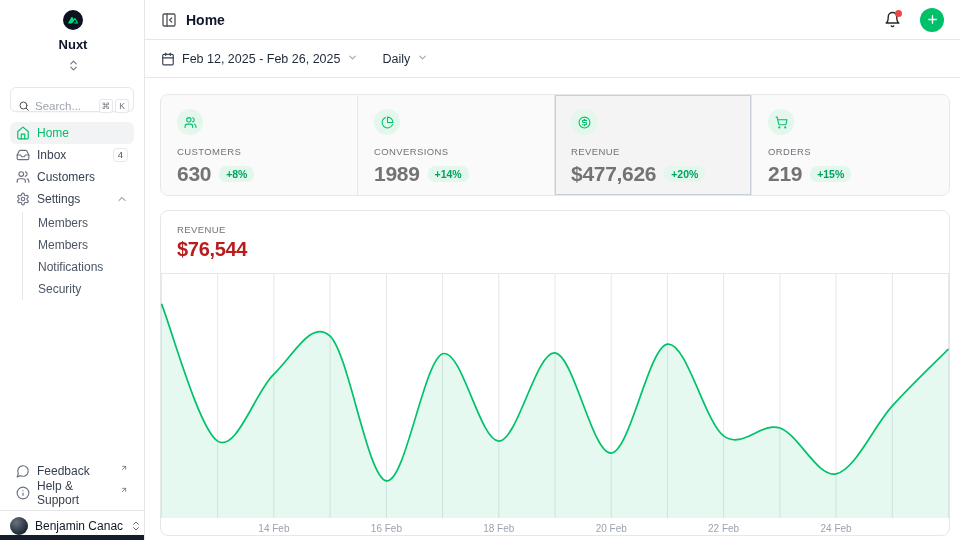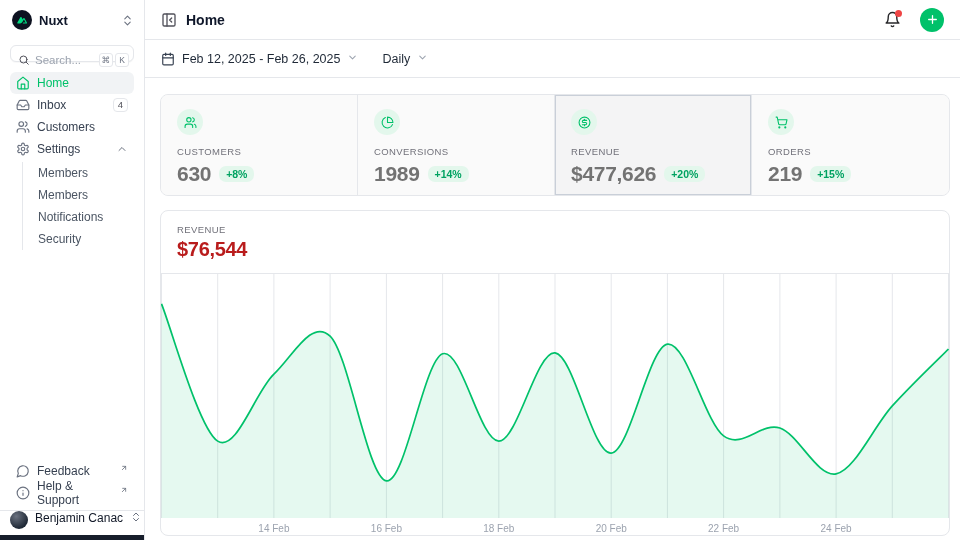--- a/index.html
+++ b/index.html
@@ -2,42 +2,42 @@
 <html><head>
 <meta charset="utf-8">
 <style>
   * { margin:0; padding:0; box-sizing:border-box; }
   html,body { width:960px; height:540px; overflow:hidden; }
   body { font-family:"Liberation Sans","DejaVu Sans",sans-serif; background:#fff; color:#18181b; font-size:13px; }
   .app { display:flex; width:960px; height:540px; }
 
   
   .sidebar { position:relative; width:145px; min-width:145px; height:100%; border-right:1px solid #e5e7eb; display:flex; flex-direction:column; background:#fff; }
-  .ws { display:flex; align-items:center; gap:7px; margin:10px 10px 0 12px; cursor:pointer; }
+  .ws { display:flex; align-items:center; gap:7px; margin:10px 10px 0 12px; cursor:pointer;flex-direction:column; }
   .ws-logo { width:20px; height:20px; border-radius:50%; background:#0d1220; display:flex; align-items:center; justify-content:center; }
   .ws-name { font-weight:700; font-size:13px; color:#0f172a; flex:1; }
   .ic { flex:none; }
-  .search { display:flex; align-items:center; gap:5px; margin:15px 10px 0 10px; height:17px; border:1px solid #e5e7eb; border-radius:6px; padding:12px 4px 0 7px; background:#fff; box-shadow:0 1px 1px rgba(0,0,0,0.03); cursor:text; }
+  .search { display:flex; align-items:center; gap:5px; margin:15px 10px 0 10px; height:25px; border:1px solid #e5e7eb; border-radius:6px; padding:12px 4px 0 7px; background:#fff; box-shadow:0 1px 1px rgba(0,0,0,0.03); cursor:text; }
   .search .ph { flex:1; color:#9ca3af; font-size:11.5px; }
   .keys { display:flex; gap:2px; }
   .keys kbd { font-family:inherit; min-width:14px; height:14px; border:1px solid #e5e7eb; border-radius:3px; font-size:8.5px; color:#6b7280; display:flex; align-items:center; justify-content:center; padding:0 2px; background:#fff; }
   nav { margin:10px 10px 0 10px; }
   .nav-item { display:flex; align-items:center; gap:7px; height:22px; padding:0 6px; border-radius:6px; color:#374151; font-size:12px; cursor:pointer; }
   .nav-item .label { flex:1; }
   .nav-item svg { stroke:#6b7280; }
   .nav-item.active { background:#f1f3f5; color:#00c16a; font-weight:500; }
   .nav-item.active svg { stroke:#00c16a; }
   .badge-count { border:1px solid #e5e7eb; border-radius:4px; font-size:9.5px; color:#52525b; padding:1px 4px; line-height:1; background:#fff; }
   .sub-wrap { margin:2px 0 0 12px; border-left:1px solid #e5e7eb; padding-left:11px; }
   .sub-item { display:flex; align-items:center; height:22px; font-size:12px; color:#4b5563; padding:0 4px; border-radius:5px; cursor:pointer; }
   .spacer { flex:1; }
   .foot { margin:0 10px 6px 10px; }
   .foot .nav-item { color:#374151; }
   .ext { margin:-6px 0 0 1px; }
-  .user-row { border-top:1px solid #e5e7eb; display:flex; gap:7px; padding:0 10px; height:30px; cursor:pointer; }
+  .user-row { border-top:1px solid #e5e7eb; display:flex; align-items:center; gap:7px; padding:0 10px; height:30px; cursor:pointer; }
   .avatar { width:18px; height:18px; border-radius:50%; background:radial-gradient(circle at 35% 30%, #6b7280 0%, #1f2937 70%); flex:none; }
   .user-name { font-size:12px; font-weight:500; color:#111827; flex:1; white-space:nowrap; }
   .dark-strip { position:absolute; left:0; bottom:0; width:100%; height:5px; background:#171e2b; }
 
   
   main { flex:1; display:flex; flex-direction:column; min-width:0; }
   .topbar { height:40px; border-bottom:1px solid #e5e7eb; display:flex; align-items:center; padding:0 16px; gap:9px; }
   .page-title { font-size:14px; font-weight:700; color:#0f172a; flex:1; }
   .bell-wrap { position:relative; width:20px; height:20px; display:flex; align-items:center; justify-content:center; cursor:pointer; }
   .bell-dot { position:absolute; top:0px; right:0px; width:7px; height:7px; border-radius:50%; background:#ef4444; }

